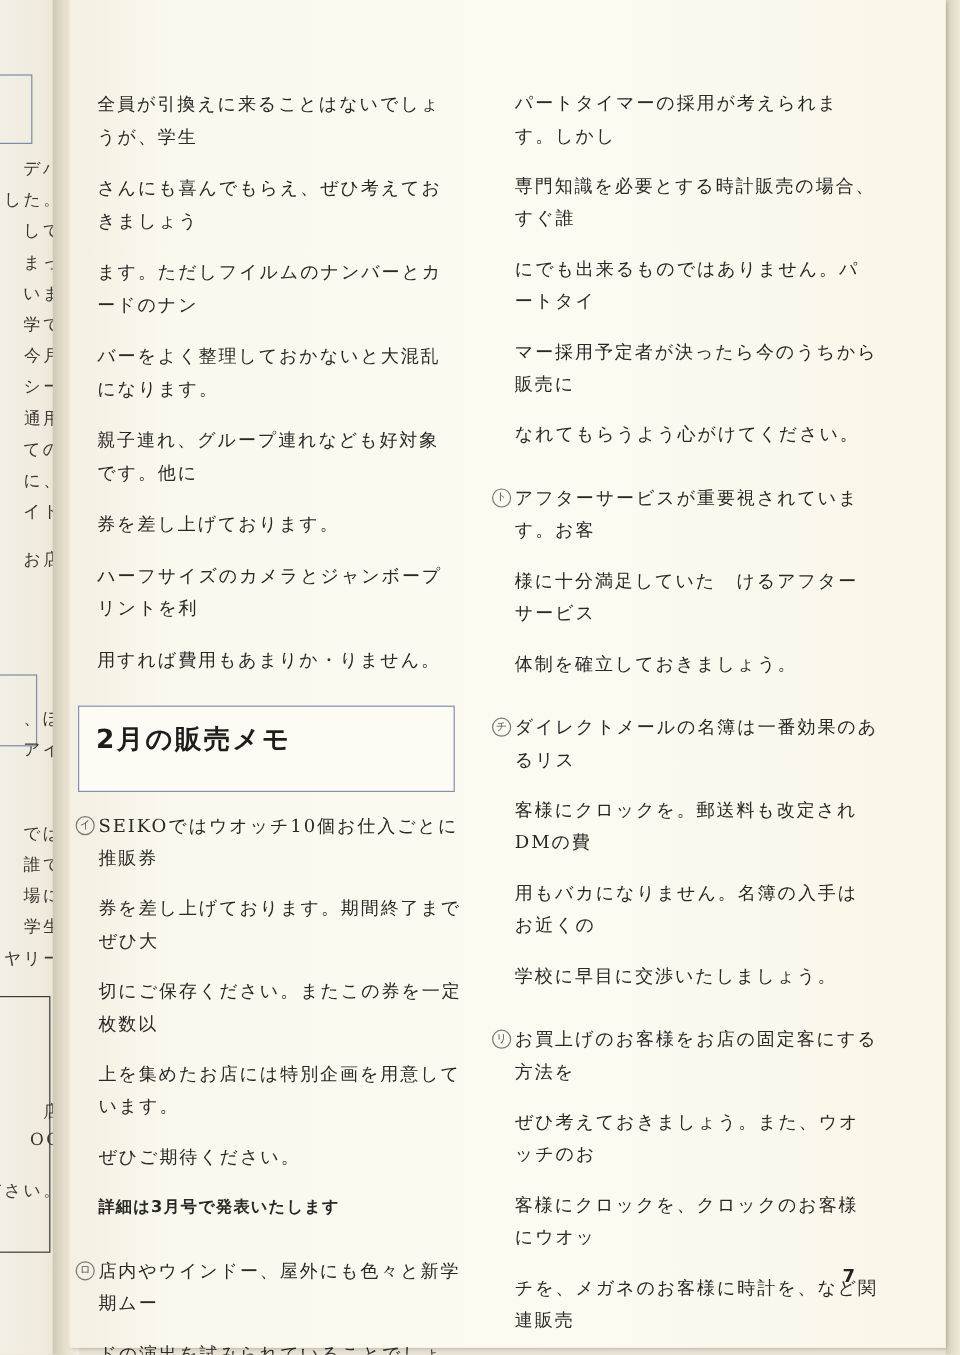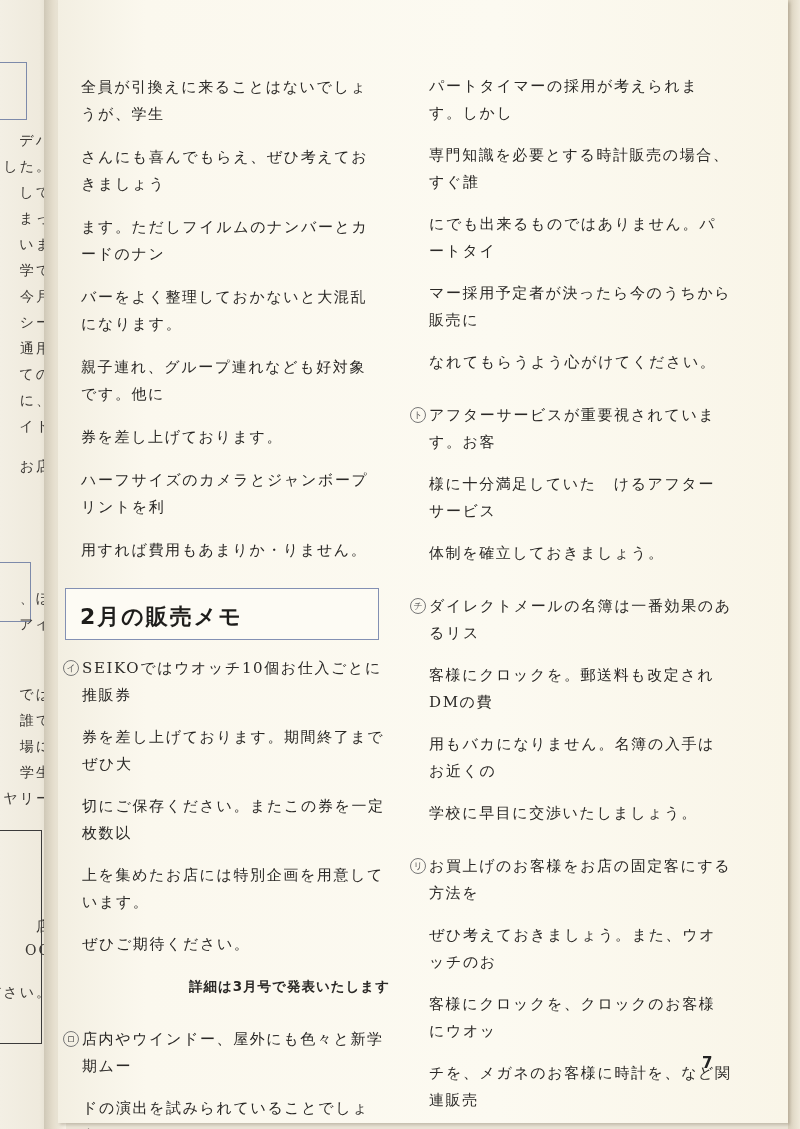--- a/index.html
+++ b/index.html
@@ -46,21 +46,21 @@
     font-family:"DejaVu Sans", sans-serif;
   }
   .heading-box {
     border:1.5px solid #8390b3; background:#fdfbf4;
     font-family:"DejaVu Sans", "Liberation Sans", sans-serif;
     font-weight:bold; font-size:22px; letter-spacing:2px; color:#1e1d1b;
     padding:0 0 0 14px; box-sizing:border-box;
   }
   .notice {
     font-family:"DejaVu Sans", "Liberation Sans", sans-serif; font-weight:bold;
-    font-size:13.5px; letter-spacing:1px; margin-left:17px;text-align:right;
+    font-size:13.5px; letter-spacing:1px; margin-left:17px;
   }
   .page-number {
     position:absolute; left:702px; top:1054px;
     font-family:"DejaVu Sans", sans-serif; font-weight:bold; font-size:15px; color:#222;
   }
 </style>
 </head>
 <body>
 
 <div class="left-page">
@@ -103,21 +103,21 @@
     <p>全員が引換えに来ることはないでしょうが、学生</p>
     <p>さんにも喜んでもらえ、ぜひ考えておきましょう</p>
     <p>ます。ただしフイルムのナンバーとカードのナン</p>
     <p>バーをよく整理しておかないと大混乱になります。</p>
     <p>親子連れ、グループ連れなども好対象です。他に</p>
     <p>券を差し上げております。</p>
     <p>ハーフサイズのカメラとジャンボープリントを利</p>
     <p>用すれば費用もあまりか・りません。</p>
   </div>
 
-  <div class="heading-box" style="margin-top:24px;width:314px;height:52px;line-height:56px;">
+  <div class="heading-box" style="margin-top:24px;width:314px;height:72px;line-height:56px;">
     <span>2月の販売メモ</span>
   </div>
 
   <div class="item" style="margin-top:12px;">
     <span class="marker">イ</span>
     <p>SEIKOではウオッチ10個お仕入ごとに推販券</p>
     <p>券を差し上げております。期間終了までぜひ大</p>
     <p>切にご保存ください。またこの券を一定枚数以</p>
     <p>上を集めたお店には特別企画を用意しています。</p>
     <p>ぜひご期待ください。</p>

